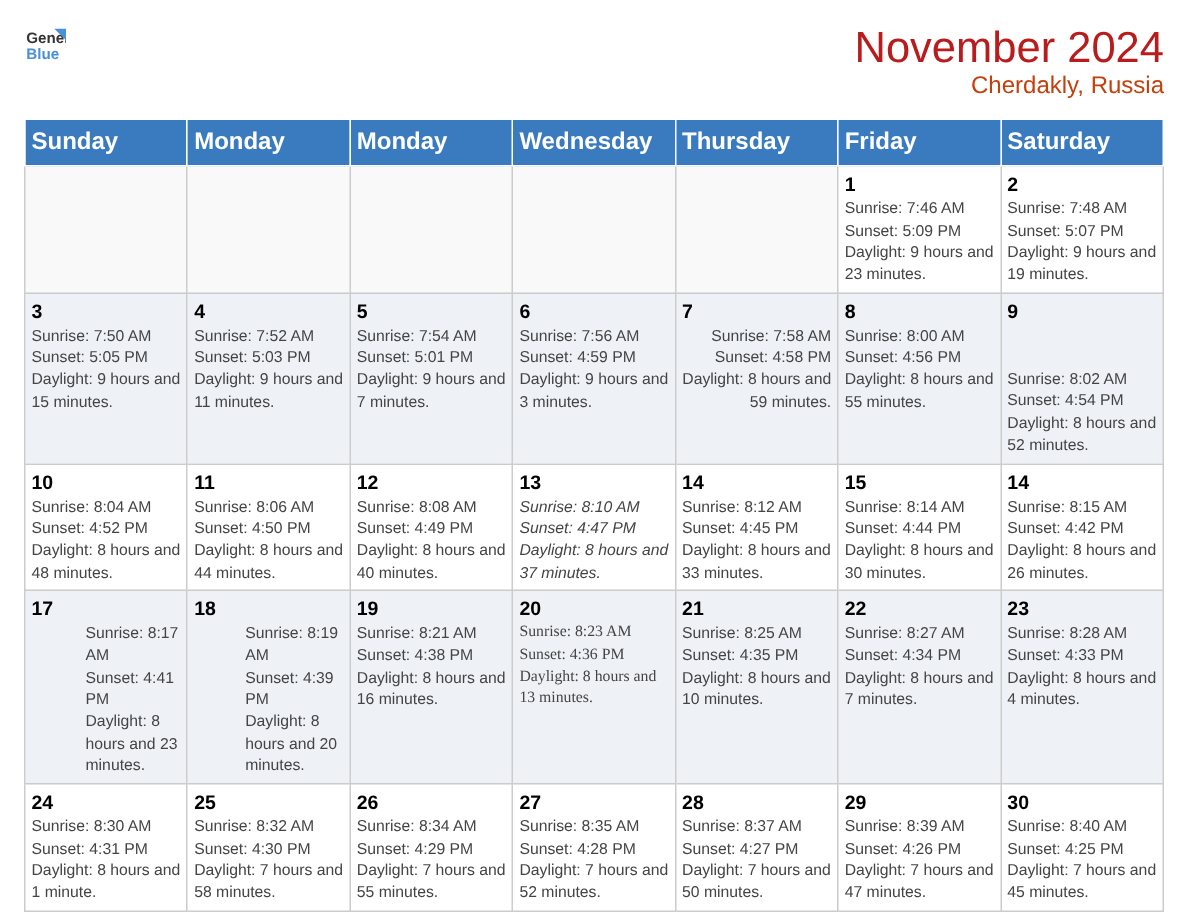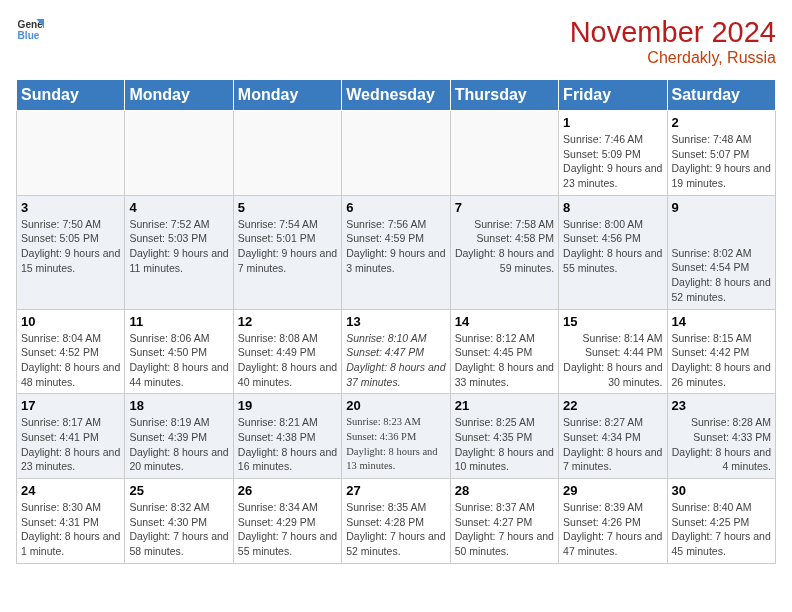--- a/index.html
+++ b/index.html
@@ -206,41 +206,41 @@
 Daylight: 8 hours and 37 minutes.</div>
         </td>
         <td>
           <span class="day-num">14</span>
           <div class="day-info" style="white-space: pre-line;">Sunrise: 8:12 AM
 Sunset: 4:45 PM
 Daylight: 8 hours and 33 minutes.</div>
         </td>
         <td>
           <span class="day-num">15</span>
-          <div class="day-info" style="white-space: pre-line; text-align: right;">Sunrise: 8:14 AM
+          <div class="day-info" style="white-space: pre-line;">Sunrise: 8:14 AM
 Sunset: 4:44 PM
 Daylight: 8 hours and 30 minutes.</div>
         </td>
         <td>
           <span class="day-num">14</span>
           <div class="day-info" style="white-space: pre-line;">Sunrise: 8:15 AM
 Sunset: 4:42 PM
 Daylight: 8 hours and 26 minutes.</div>
         </td>
       </tr>
       <tr>
         <td>
           <span class="day-num">17</span>
-          <div class="day-info" style="white-space: pre-line;">Sunrise: 8:17 AM
+          <div class="day-info" style="white-space: pre-line; margin-left: 36px;">Sunrise: 8:17 AM
 Sunset: 4:41 PM
 Daylight: 8 hours and 23 minutes.</div>
         </td>
         <td>
           <span class="day-num">18</span>
-          <div class="day-info" style="white-space: pre-line;">Sunrise: 8:19 AM
+          <div class="day-info" style="white-space: pre-line; margin-left: 34px;">Sunrise: 8:19 AM
 Sunset: 4:39 PM
 Daylight: 8 hours and 20 minutes.</div>
         </td>
         <td>
           <span class="day-num">19</span>
           <div class="day-info" style="white-space: pre-line;">Sunrise: 8:21 AM
 Sunset: 4:38 PM
 Daylight: 8 hours and 16 minutes.</div>
         </td>
         <td>
@@ -256,21 +256,21 @@
 Daylight: 8 hours and 10 minutes.</div>
         </td>
         <td>
           <span class="day-num">22</span>
           <div class="day-info" style="white-space: pre-line;">Sunrise: 8:27 AM
 Sunset: 4:34 PM
 Daylight: 8 hours and 7 minutes.</div>
         </td>
         <td>
           <span class="day-num">23</span>
-          <div class="day-info" style="white-space: pre-line; text-align: right;">Sunrise: 8:28 AM
+          <div class="day-info" style="white-space: pre-line;">Sunrise: 8:28 AM
 Sunset: 4:33 PM
 Daylight: 8 hours and 4 minutes.</div>
         </td>
       </tr>
       <tr>
         <td>
           <span class="day-num">24</span>
           <div class="day-info" style="white-space: pre-line;">Sunrise: 8:30 AM
 Sunset: 4:31 PM
 Daylight: 8 hours and 1 minute.</div>

